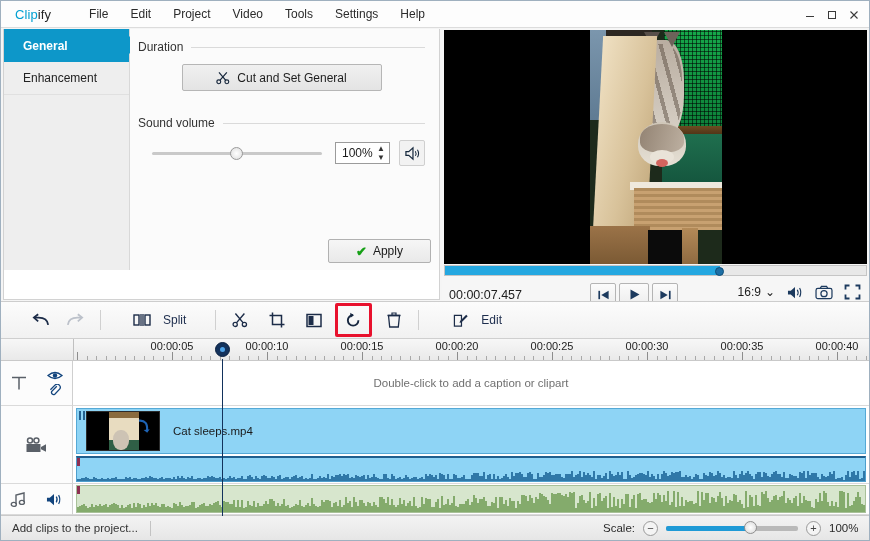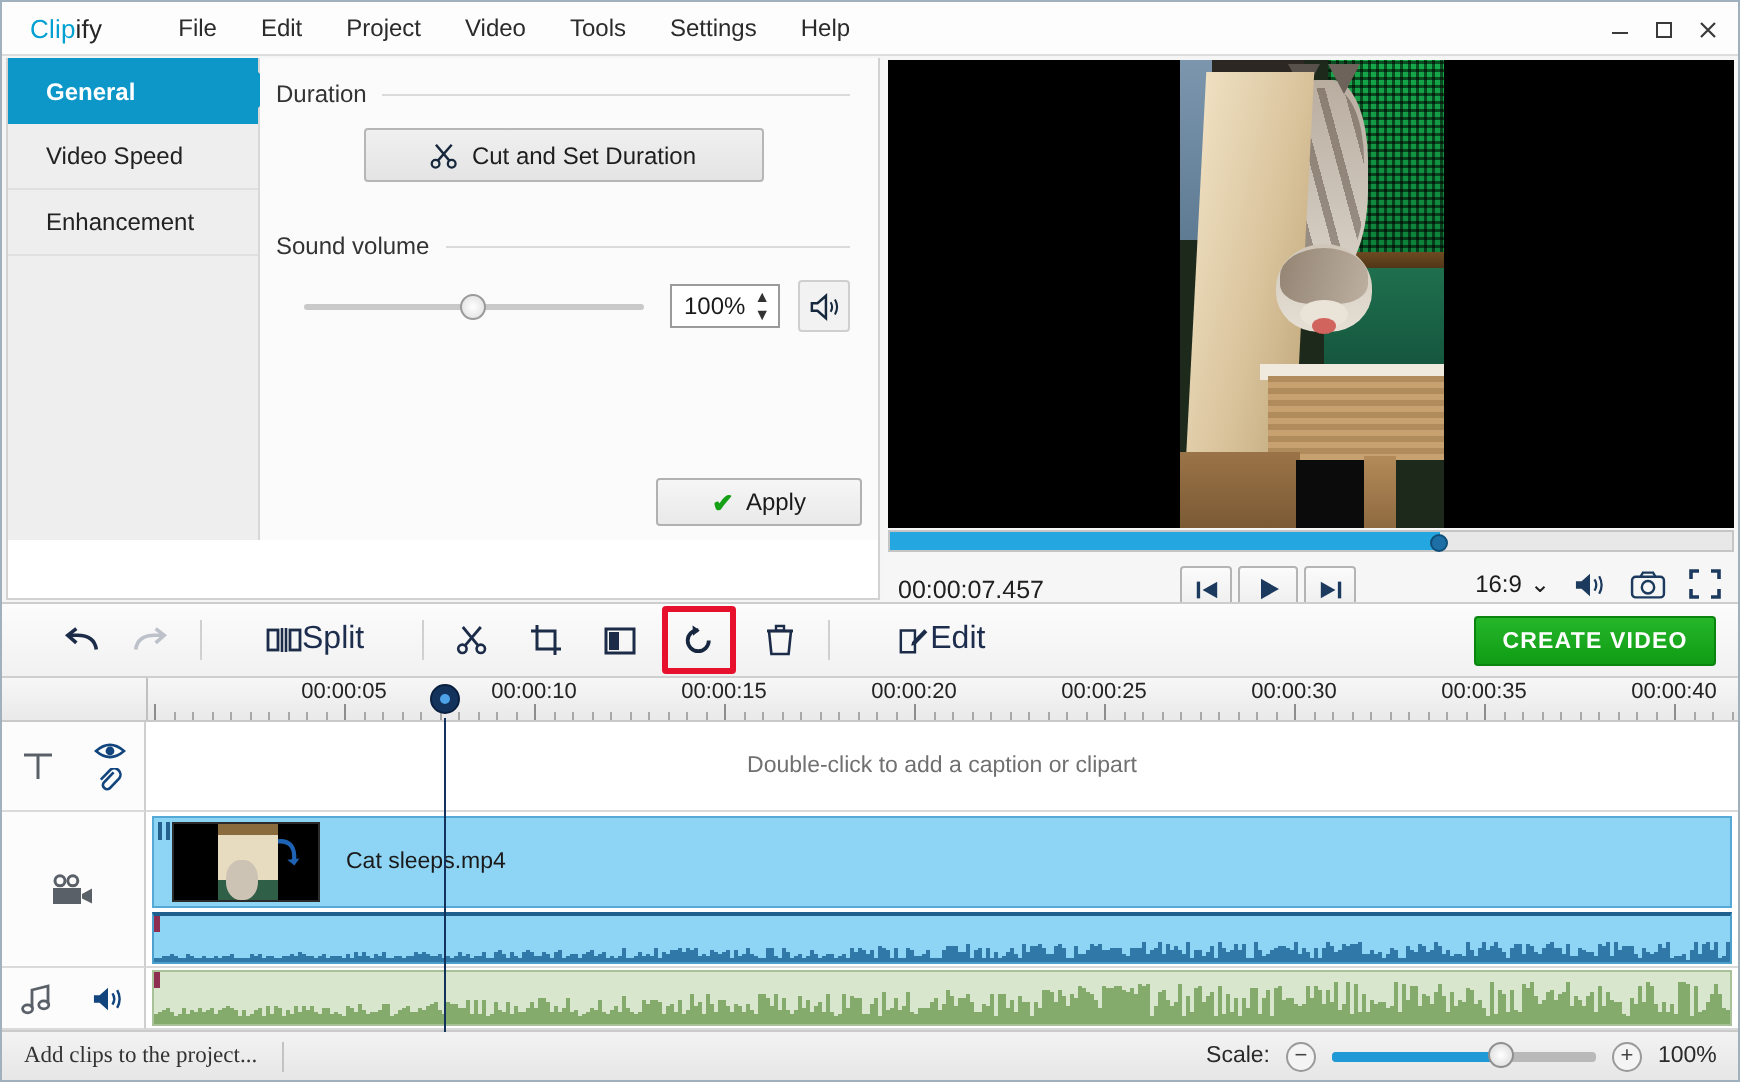--- a/index.html
+++ b/index.html
@@ -266,21 +266,21 @@
 
   
   #toolbar {
     position: absolute; left: 0; top: 300px; width: 868px; height: 38px;
     background: linear-gradient(#fcfcfc,#f1f1f1);
     border-top: 1px solid #cdcdcd; border-bottom: 1px solid #cfcfcf;
     display: flex; align-items: center;
   }
   .tbtn {
     height: 26px; display: flex; align-items: center; justify-content: center;
-    gap: 0; padding: 0 7px; color: #1d2d4d; font-size: 16px; border-radius: 2px;
+    gap: 12px; padding: 0 7px; color: #1d2d4d; font-size: 12px; border-radius: 2px;
   }
   .tbtn.disabled { color: #b7bcc6; }
   .tsep { width: 1px; height: 20px; background: #d0d0d0; margin: 0 9px; }
   #rotate-highlight {
     border: 3px solid #e8112d; border-radius: 2px;
     padding: 1px 3px; display: flex; align-items: center; justify-content: center;
   }
   #create-video {
     position: absolute; right: 11px; top: 6px; width: 121px; height: 25px;
     background: linear-gradient(#25b62a,#0f9c14);
@@ -378,21 +378,21 @@
   }
   #music-clip .wavebar { position: absolute; bottom: 0; width: 2px; background: #84ab6c; }
   .leftmark { position: absolute; left: 0; top: 0; width: 3px; height: 8px; background: #8e2f52; }
 
   
   #statusbar {
     position: absolute; left: 0; bottom: 0; width: 868px; height: 25px;
     background: linear-gradient(#f3f3f3,#e6e6e6); border-top: 1px solid #cacaca;
     display: flex; align-items: center;
   }
-  #status-text { margin-left: 11px; font-size: 11.5px; color: #333; font-family: Liberation Serif, serif; }
+  #status-text { margin-left: 11px; font-size: 11.5px; color: #333; }
   #status-sep { margin-left: 12px; width: 1px; height: 15px; background: #c3c3c3; }
   #scale-wrap { position: absolute; right: 10px; display: flex; align-items: center; gap: 8px; }
   #scale-label { font-size: 11.5px; color: #2a2a2a; }
   .circbtn {
     width: 15px; height: 15px; border-radius: 50%; border: 1px solid #9a9a9a;
     background: #f4f4f4; display: flex; align-items: center; justify-content: center;
     font-size: 11px; color: #444; line-height: 1;
   }
   #scale-slider { position: relative; width: 132px; height: 14px; }
   #scale-slider .strack {
@@ -450,42 +450,39 @@
   </div>
 
   <div id="editpanel">
 
     <div id="panelbody">
       <div id="tabs">
         <div class="tab active">
           <span>General</span>
         </div>
         <div class="tab">
-          <span>Video Speed</span>
-        </div>
-        <div class="tab">
           <span>Enhancement</span>
         </div>
       </div>
 
       <div id="panelcontent">
         <div class="grouplabel">
           <span class="txt">Duration</span>
           <span class="rule"></span>
         </div>
 
         <div id="cut-btn">
           <span>
             <svg width="14" height="14" viewBox="0 0 16 16">
               <circle cx="3.2" cy="12.4" r="2.2" fill="none" stroke="#17273c" stroke-width="1.3"></circle>
               <circle cx="12.4" cy="12.4" r="2.2" fill="none" stroke="#17273c" stroke-width="1.3"></circle>
               <path d="M4.4 10.8 L12.4 1.6 M11.2 10.8 L3.4 1.6" stroke="#17273c" stroke-width="1.4" fill="none"></path>
             </svg>
           </span>
-          <span>Cut and Set Duration</span>
+          <span>Cut and Set General</span>
         </div>
 
         <div class="grouplabel" style="margin-top:25px">
           <span class="txt">Sound volume</span>
           <span class="rule"></span>
         </div>
 
         <div id="sound-row">
           <div id="vol-slider">
             <div class="track"></div>
@@ -673,23 +670,20 @@
     </div>
     <div class="tsep" style="margin-left:10px"></div>
     <div class="tbtn" style="margin-left:18px">
       <span>
         <svg width="16" height="16" viewBox="0 0 17 17">
           <path d="M1.5 3.5 H9 V15 H1.5 Z" fill="none" stroke="#1c2c48" stroke-width="1.3"></path>
           <path d="M7.5 9.5 L14 2.8 L15.6 4.4 L9.2 11 L7 11.6 Z" fill="#1c2c48"></path>
         </svg>
       </span>
       <span>Edit</span>
-    </div>
-    <div id="create-video">
-      <span>CREATE VIDEO</span>
     </div>
   </div>
 
   <div id="timeline">
 
     <div id="ruler">
       <div id="ruler-head-sep"></div>
       <div class="rlabel" style="left:171px">00:00:05</div>
       <div class="rlabel" style="left:266px">00:00:10</div>
       <div class="rlabel" style="left:361px">00:00:15</div>

